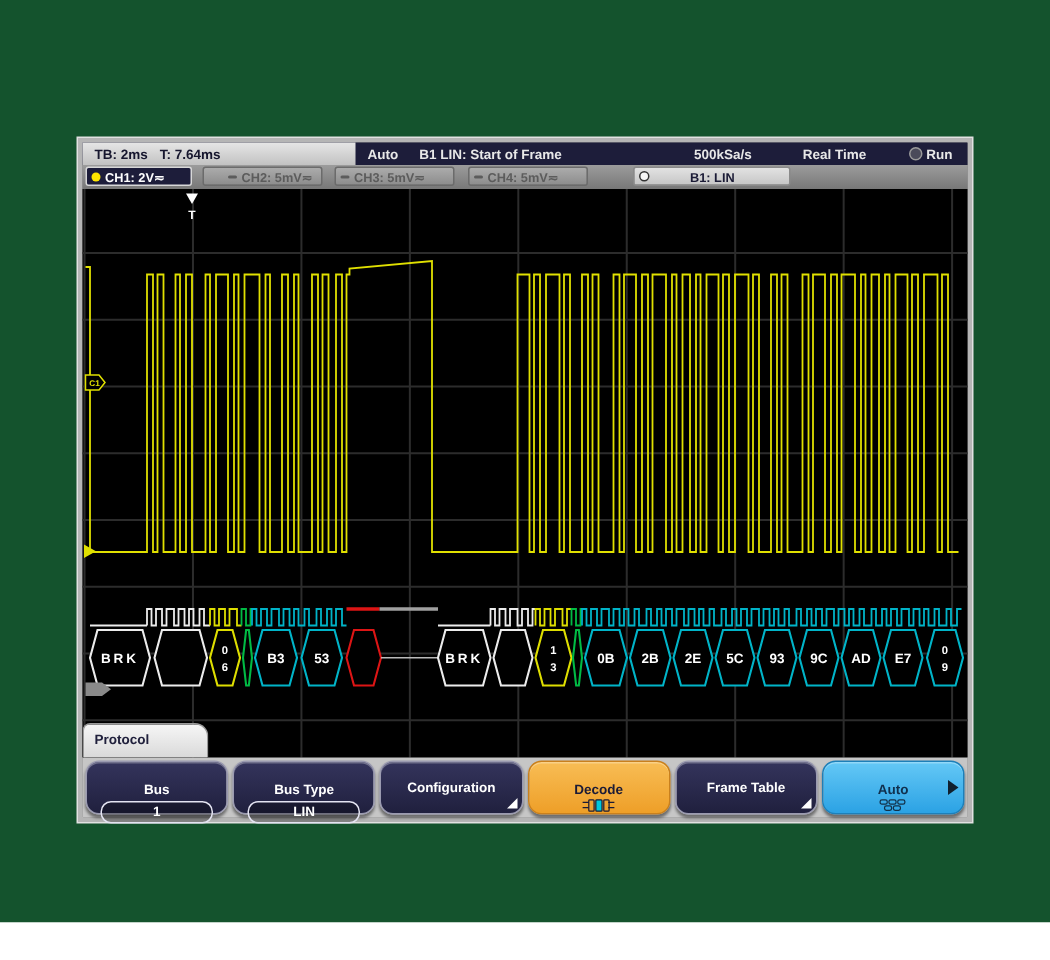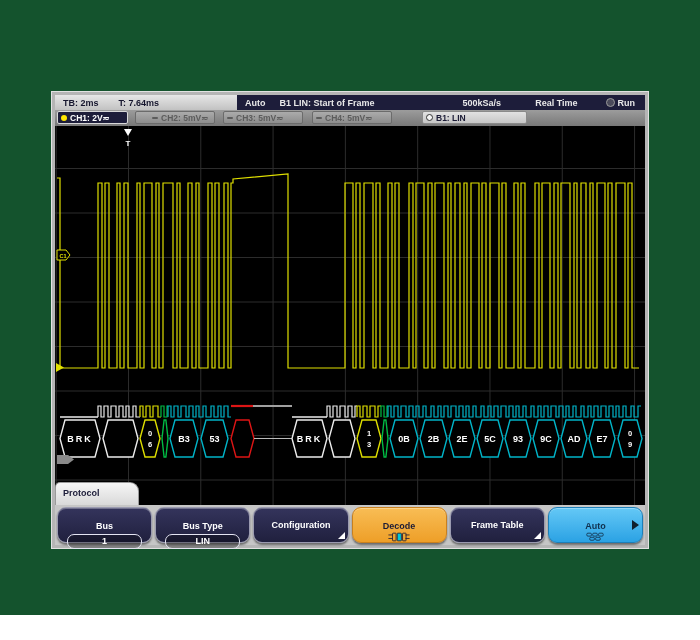--- a/index.html
+++ b/index.html
@@ -7,40 +7,40 @@
          font-family:"Liberation Sans",sans-serif;}
   .scope{position:absolute;left:55px;top:95px;width:590px;height:450px;background:#000;
          outline:3px solid #b5b5b5;box-shadow:0 0 0 4px #e2e2e2;}
   
   .statusbar{position:absolute;left:0;top:0;width:100%;height:15px;background:#1d1d3a;
              display:flex;align-items:center;font-size:9px;font-weight:bold;color:#e8e8e8;}
   .sb-left{position:absolute;left:0;top:0;width:182px;height:15px;
            background:linear-gradient(#e6e6e6,#c2c2c2);color:#16162e;
            display:flex;align-items:center;}
   .sb-left span:first-child{margin-left:8px;}
-  .sb-left span:last-child{margin-left:20px;}
+  .sb-left span:last-child{margin-left:8px;}
   .sb-right{position:absolute;left:182px;right:0;top:0;height:15px;display:flex;align-items:center;}
   .sb-right .tmode{margin-left:8px;}
   .sb-right .tevent{margin-left:14px;}
   .flex1{flex:1;}
   .sb-right .srate{margin-right:34px;}
   .sb-right .amode{margin-right:28px;}
   .run{display:flex;align-items:center;margin-right:10px;cursor:pointer;}
   .runicon{display:inline-block;width:7px;height:7px;border-radius:50%;
            border:1px solid #9a9a9a;background:#4a4a5a;margin-right:3px;}
   
   .tabsrow{position:absolute;left:0;top:15px;width:100%;height:16px;
            background:linear-gradient(#9c9c9c,#787878);}
   .ctab{position:absolute;top:1px;height:13px;border-radius:2px;display:flex;align-items:center;
         font-size:8.5px;font-weight:bold;padding-left:3px;box-sizing:border-box;cursor:pointer;}
   .ctab .dot{display:inline-block;width:6px;height:6px;border-radius:50%;margin-right:3px;}
   .ctab-active{background:#1d1d3a;border:1px solid #d8d8d8;color:#fff;}
   .ctab-dim{background:linear-gradient(#ababab,#8d8d8d);border:1px solid #6b6b6b;color:#5c5c5c;}
   .ctab-dim .dot{width:6px;height:2px;border-radius:1px;background:#5c5c5c;margin-top:0;}
-  .ctab-bus{background:linear-gradient(#e2e2e2,#c6c6c6);border:1px solid #8a8a8a;color:#1b1b36;}
+  .ctab-bus{background:linear-gradient(#e2e2e2,#c6c6c6);border:1px solid #8a8a8a;color:#1b1b36;gap:24px;}
   .ctab-bus .dot{background:#f6f6f6;border:1px solid #333;width:5px;height:5px;}
   
   .display{position:absolute;left:0;top:31px;width:590px;height:379px;background-color:#000;
     background-image:linear-gradient(#2c2c2c 1px,transparent 1px),
                      linear-gradient(90deg,#2c2c2c 1px,transparent 1px);
     background-size:72.3px 44.5px,72.3px 44.5px;
     background-position:0.7px 42px,0.7px 42px;}
   .display svg{position:absolute;left:0;top:0;}
   
   .prototab{position:absolute;left:0;top:387px;width:84px;height:23px;

